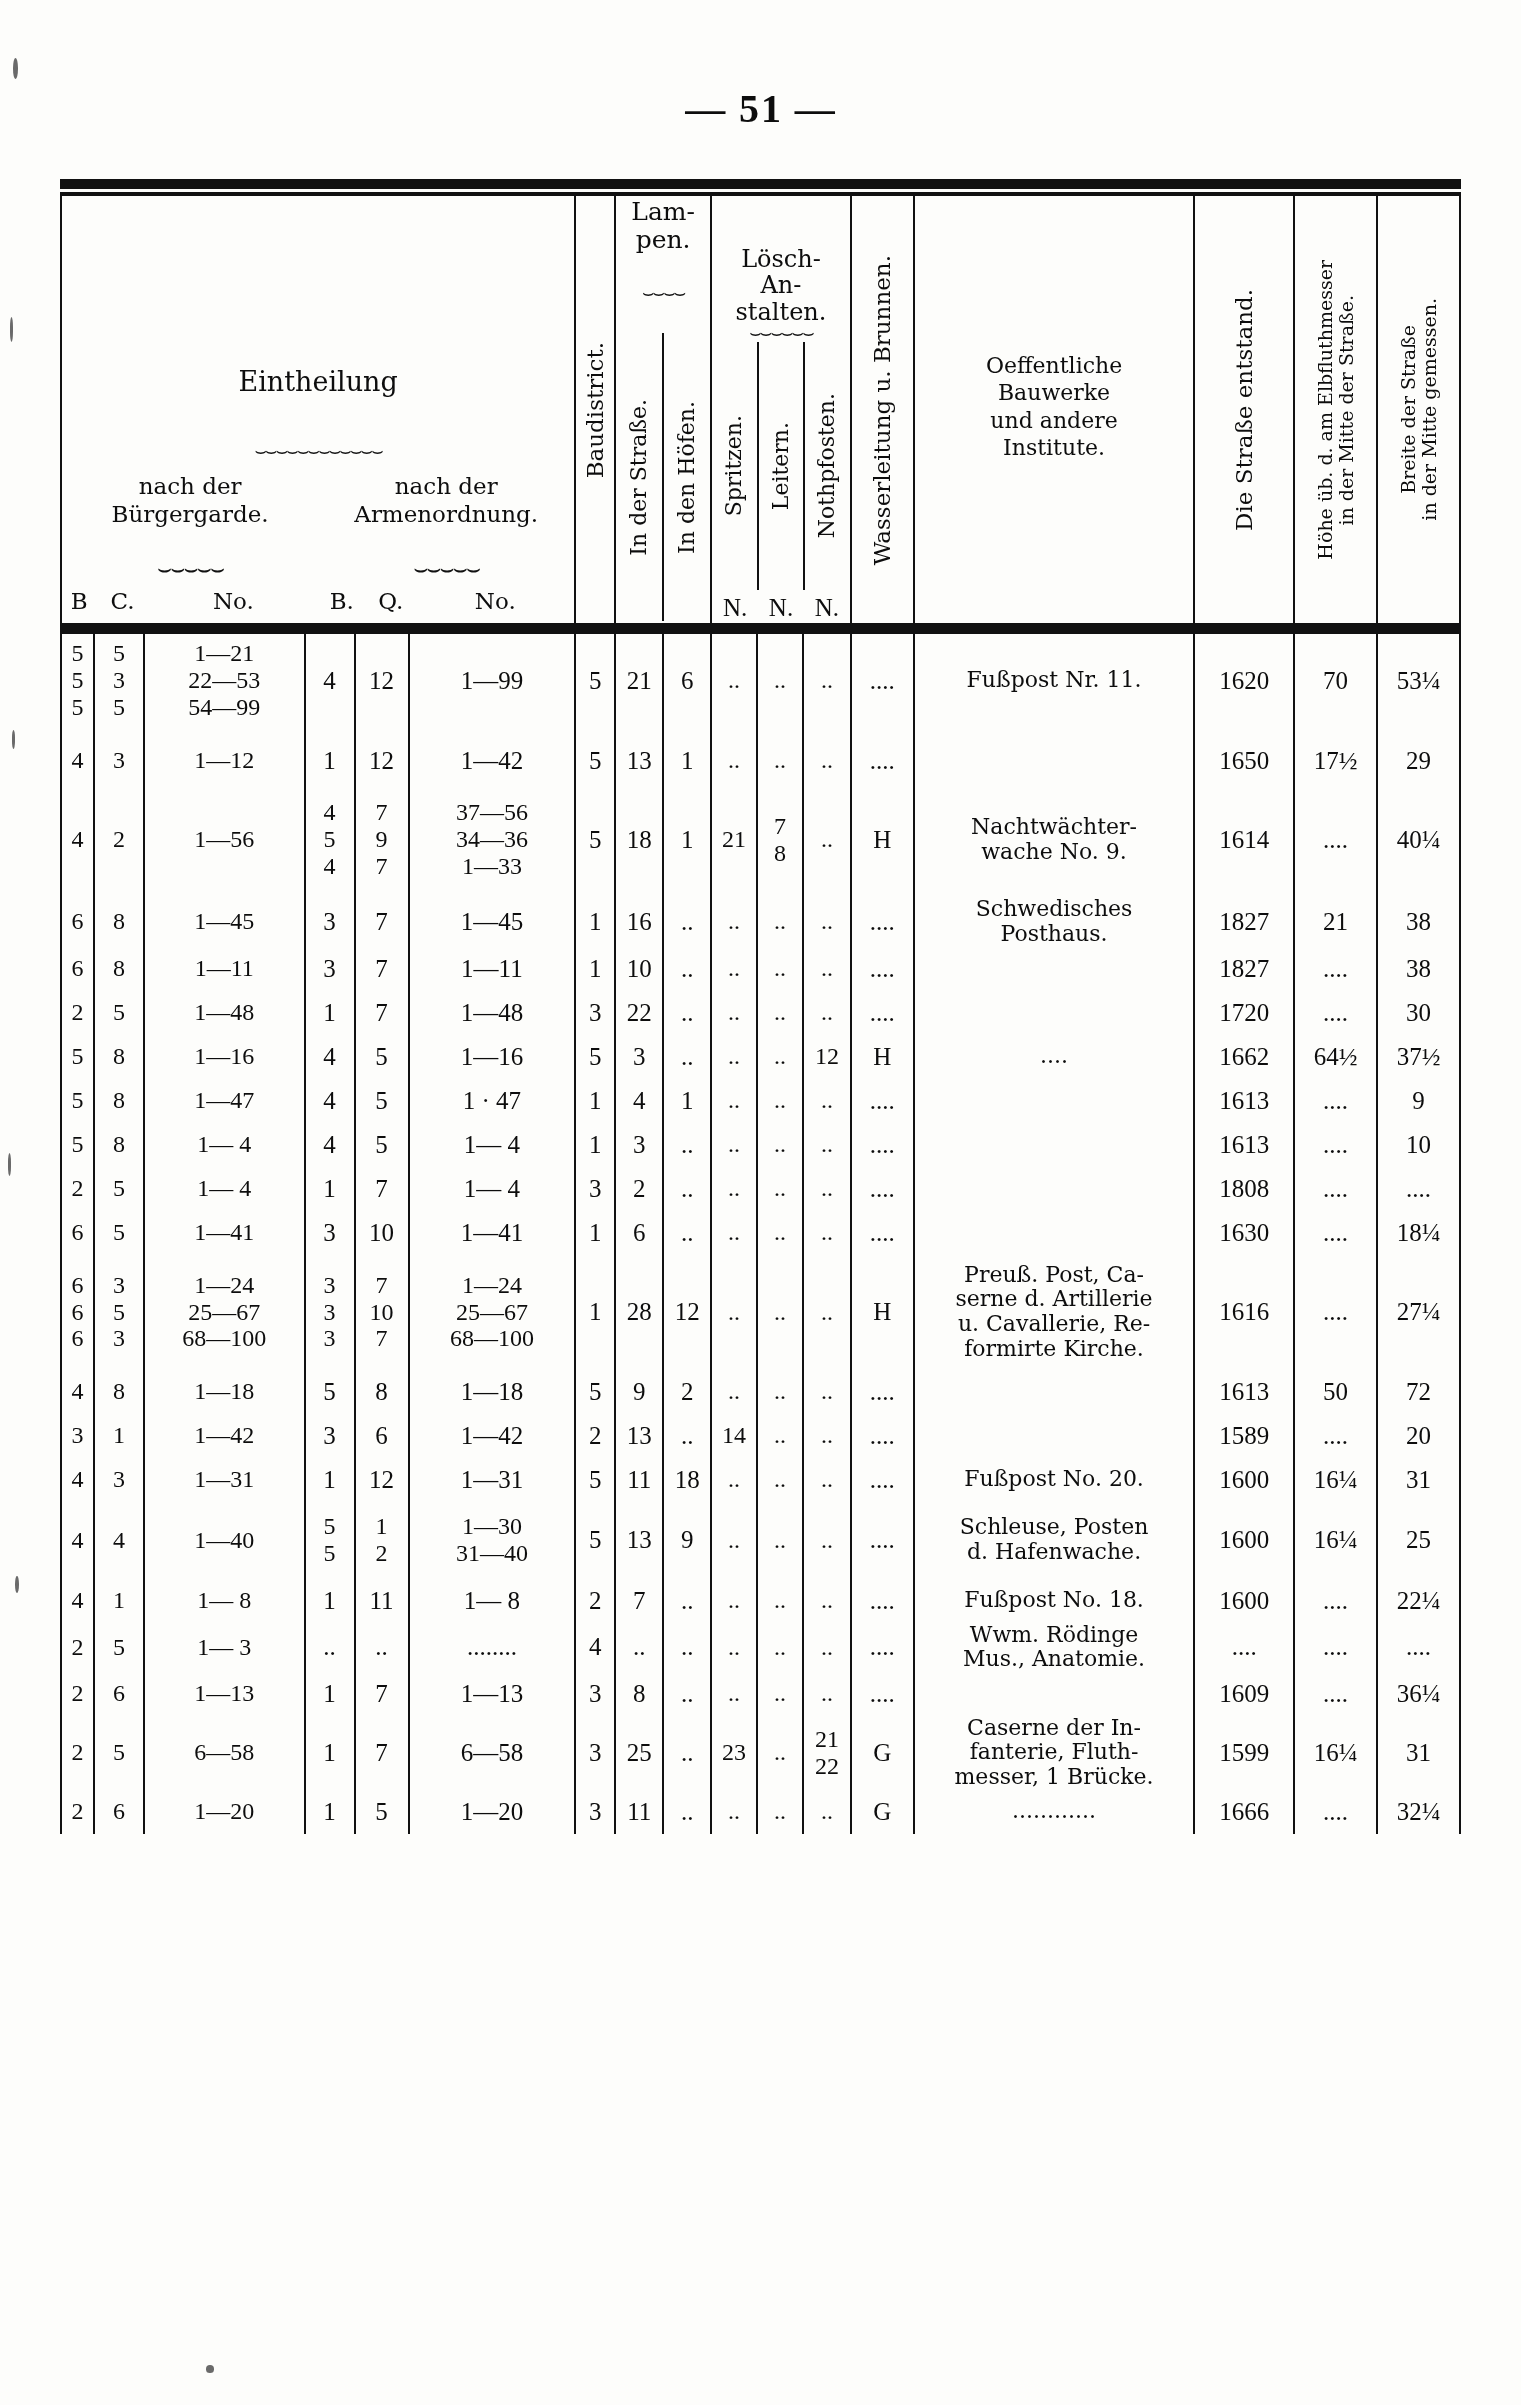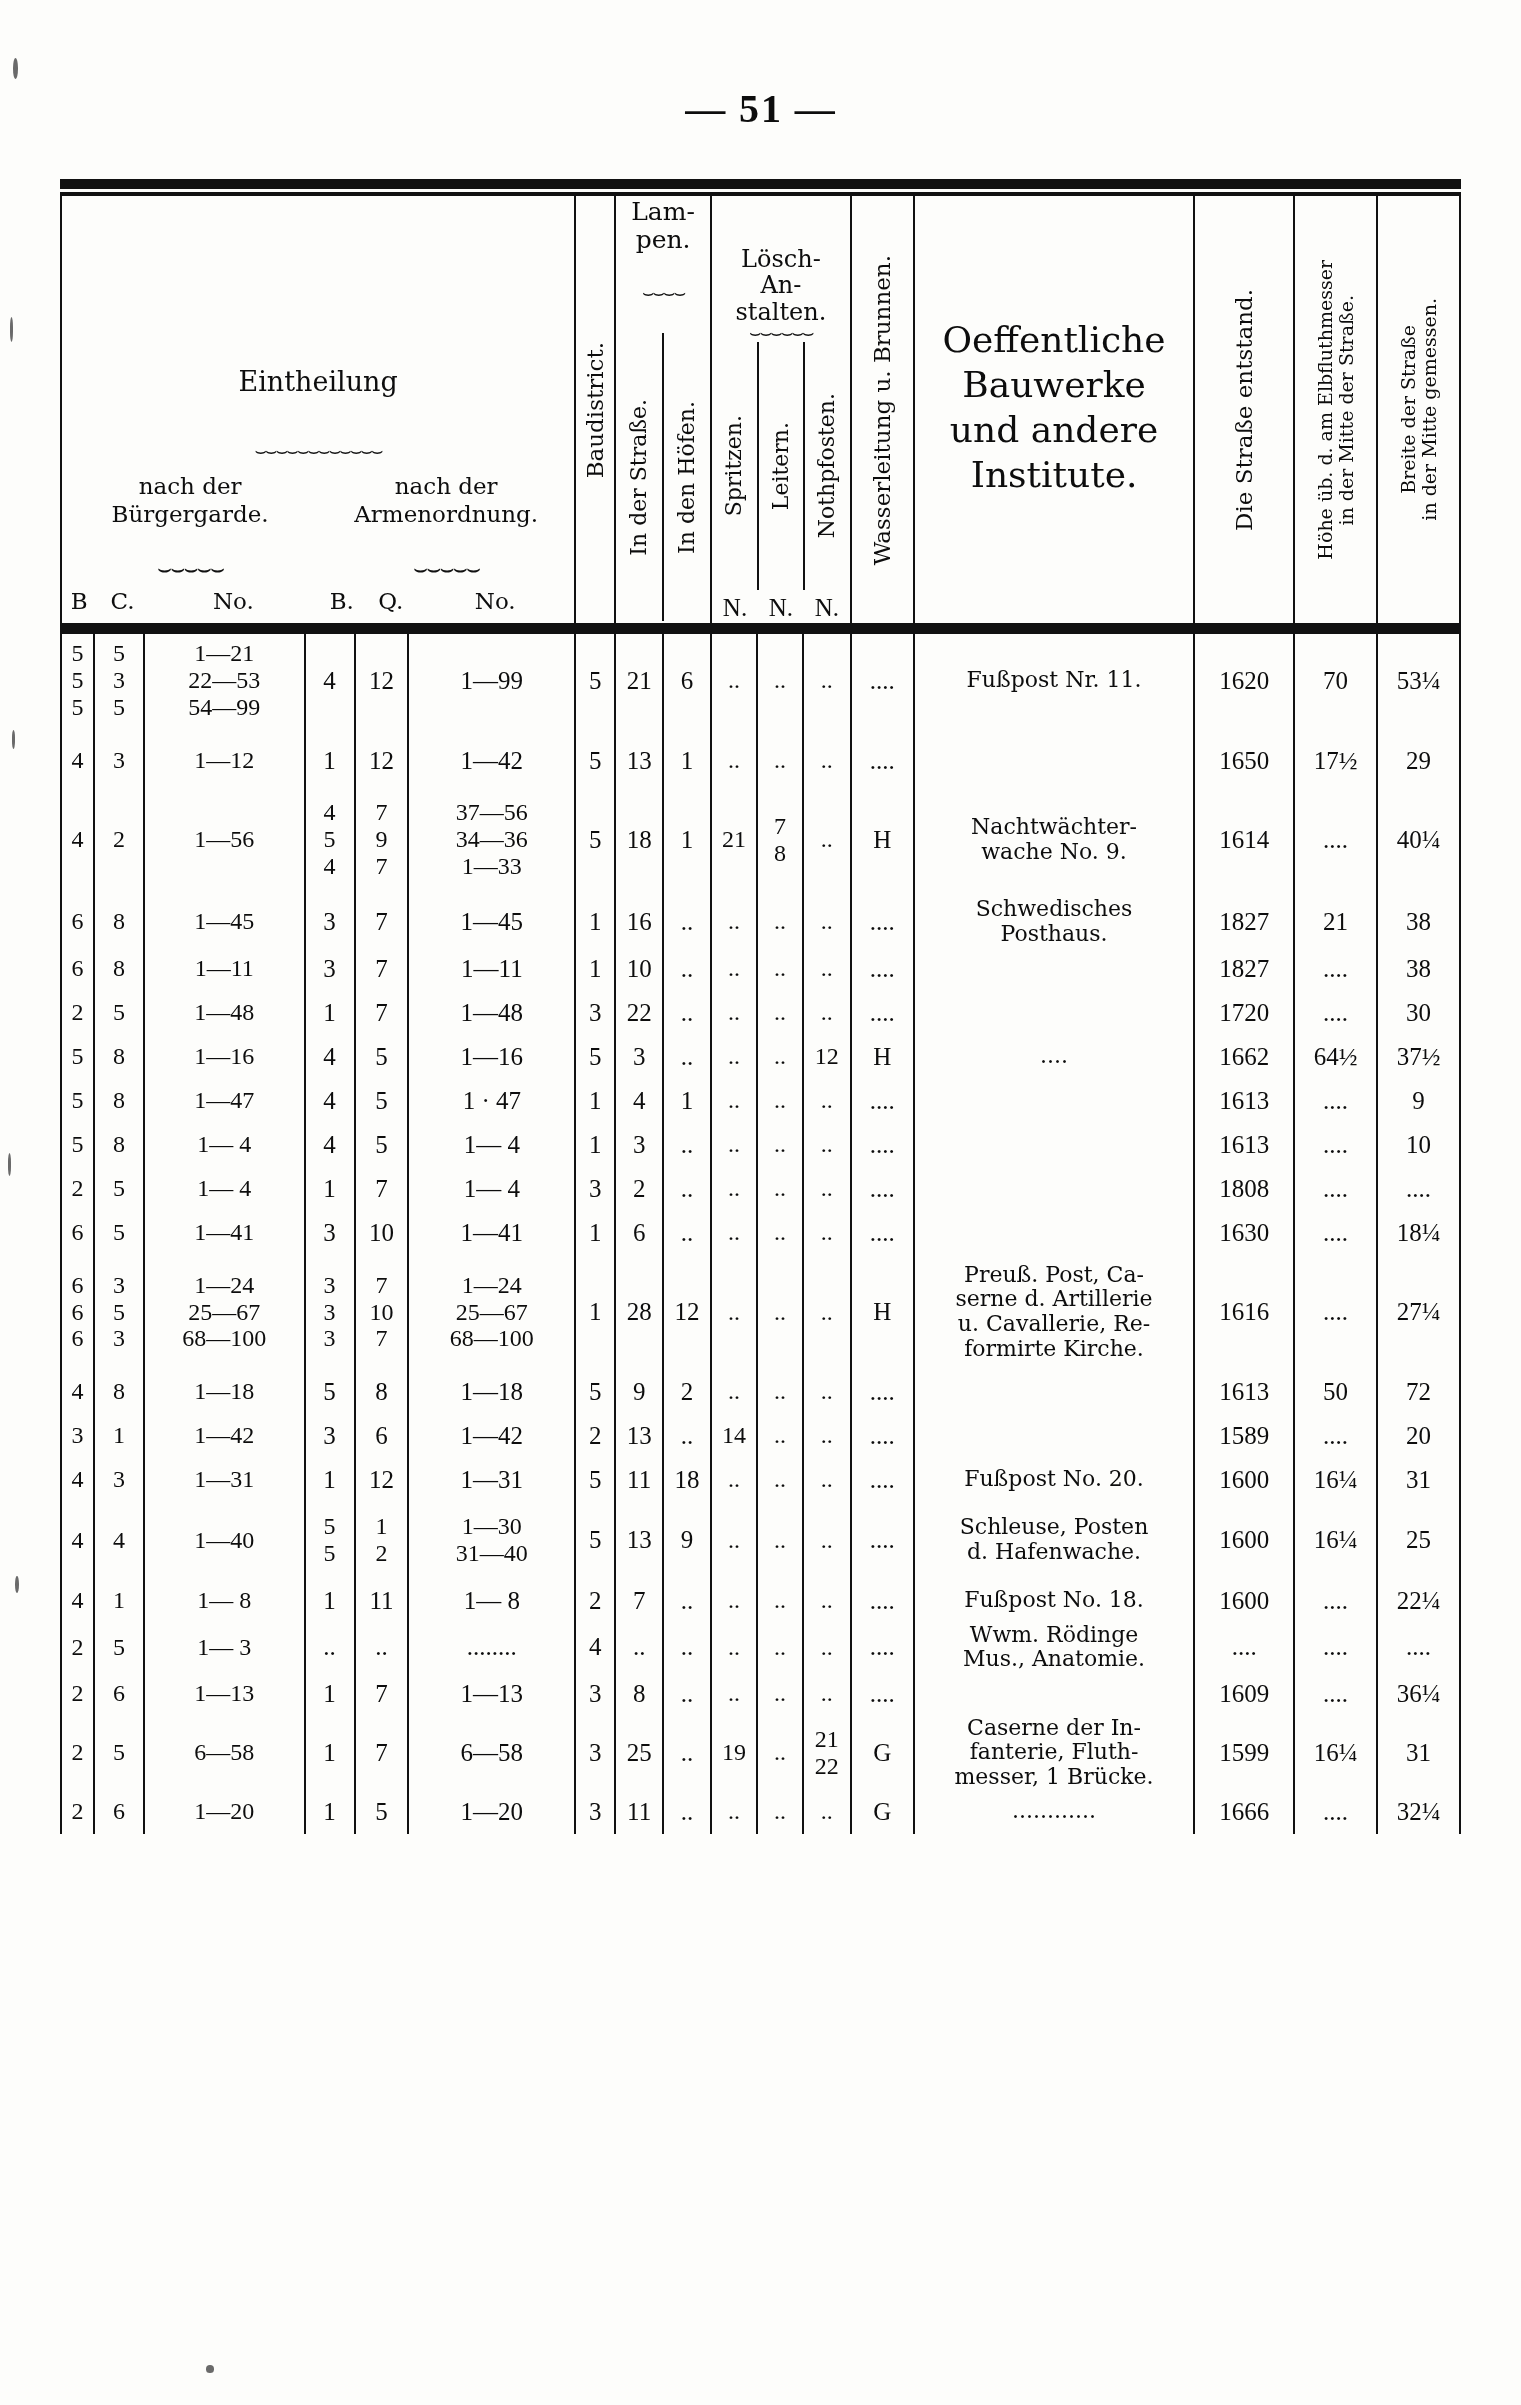--- a/index.html
+++ b/index.html
@@ -289,21 +289,21 @@
           </th>
 
           <th>
             <div class="hdr-vert-inner">
                 <span class="vert" style="font-size:23px">Wasserleitung u. Brunnen.</span>
               </div>
           </th>
 
           <th>
             <div class="hdr-inner" style="justify-content:center;">
-              <div class="group-title" style="font-size:36px; line-height:1.25;">
+              <div class="group-title" style="font-size:22px; line-height:1.25;">
                 <span>Oeffentliche</span><br>
                 <span>Bauwerke</span><br>
                 <span>und andere</span><br>
                 <span>Institute.</span>
               </div>
             </div>
           </th>
 
           <th>
             <div class="hdr-vert-inner">
@@ -1309,21 +1309,21 @@
               </div>
             </td>
             <td>1</td>
             <td>7</td>
             <td>6—58</td>
             <td>3</td>
             <td>25</td>
             <td>..</td>
             <td>
               <div class="stack">
-                <div>19</div>
+                <div>23</div>
               </div>
             </td>
             <td>
               <div class="stack">
                 <div>..</div>
               </div>
             </td>
             <td>
               <div class="stack">
                 <div>21</div>

